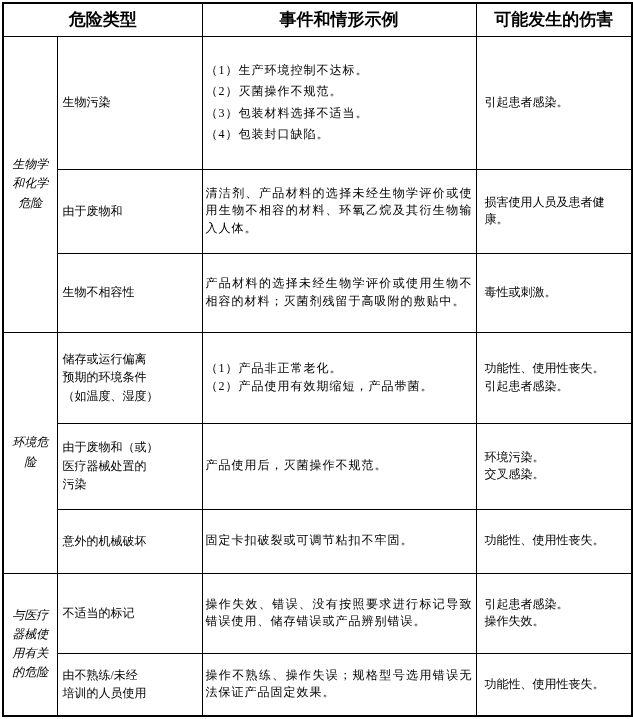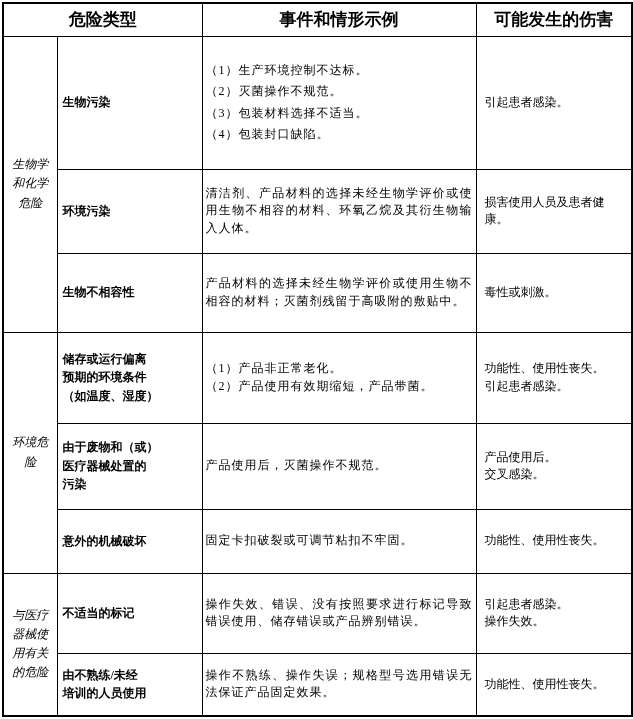--- a/index.html
+++ b/index.html
@@ -18,21 +18,21 @@
     border:1px solid #000;
     font-size:12px;
     vertical-align:middle;
     white-space:pre-line;
     overflow:hidden;
     padding:0;
   }
   th { font-size:17px; font-weight:bold; text-align:center; padding:4px 2px; white-space:normal; }
   .bold { font-weight:bold; }
   td.cat  { text-align:center; padding:0 1px; line-height:1.6;font-style:italic; }
-  td.type { padding:4px 5px; line-height:1.55;font-weight:bold; }
+  td.type { padding:4px 5px; line-height:1.55; }
   td.ex   { padding:0 3px; line-height:1.42; text-align:justify; text-justify:inter-character; letter-spacing:1px; }
   td.ex.spread { line-height:1.78; }
   td.harm { padding:0 8px; line-height:1.45; }
   tr.h0{height:33px}  tr.h1{height:133px} tr.h2{height:84px} tr.h3{height:79px}
   tr.h4{height:91px}  tr.h5{height:86px}  tr.h6{height:64px}
   tr.h7{height:80px}  tr.h8{height:63px}
 </style>
 </head>
 <body>
 
@@ -55,21 +55,21 @@
 和化学
 危险</td>
       <td class="type">生物污染</td>
       <td class="ex spread">（1）生产环境控制不达标。
 （2）灭菌操作不规范。
 （3）包装材料选择不适当。
 （4）包装封口缺陷。</td>
       <td class="harm">引起患者感染。</td>
     </tr>
     <tr class="h2">
-      <td class="type">环境污染</td>
+      <td class="type">由于废物和</td>
       <td class="ex">清洁剂、产品材料的选择未经生物学评价或使用生物不相容的材料、环氧乙烷及其衍生物输入人体。</td>
       <td class="harm">损害使用人员及患者健康。</td>
     </tr>
     <tr class="h3">
       <td class="type">生物不相容性</td>
       <td class="ex">产品材料的选择未经生物学评价或使用生物不相容的材料；灭菌剂残留于高吸附的敷贴中。</td>
       <td class="harm">毒性或刺激。</td>
     </tr>
 
     <tr class="h4">
@@ -81,21 +81,21 @@
       <td class="ex">（1）产品非正常老化。
 （2）产品使用有效期缩短，产品带菌。</td>
       <td class="harm">功能性、使用性丧失。
 引起患者感染。</td>
     </tr>
     <tr class="h5">
       <td class="type">由于废物和（或）
 医疗器械处置的
 污染</td>
       <td class="ex">产品使用后，灭菌操作不规范。</td>
-      <td class="harm">产品使用后。
+      <td class="harm">环境污染。
 交叉感染。</td>
     </tr>
     <tr class="h6">
       <td class="type">意外的机械破坏</td>
       <td class="ex">固定卡扣破裂或可调节粘扣不牢固。</td>
       <td class="harm">功能性、使用性丧失。</td>
     </tr>
 
     <tr class="h7">
       <td class="cat" rowspan="2">与医疗

